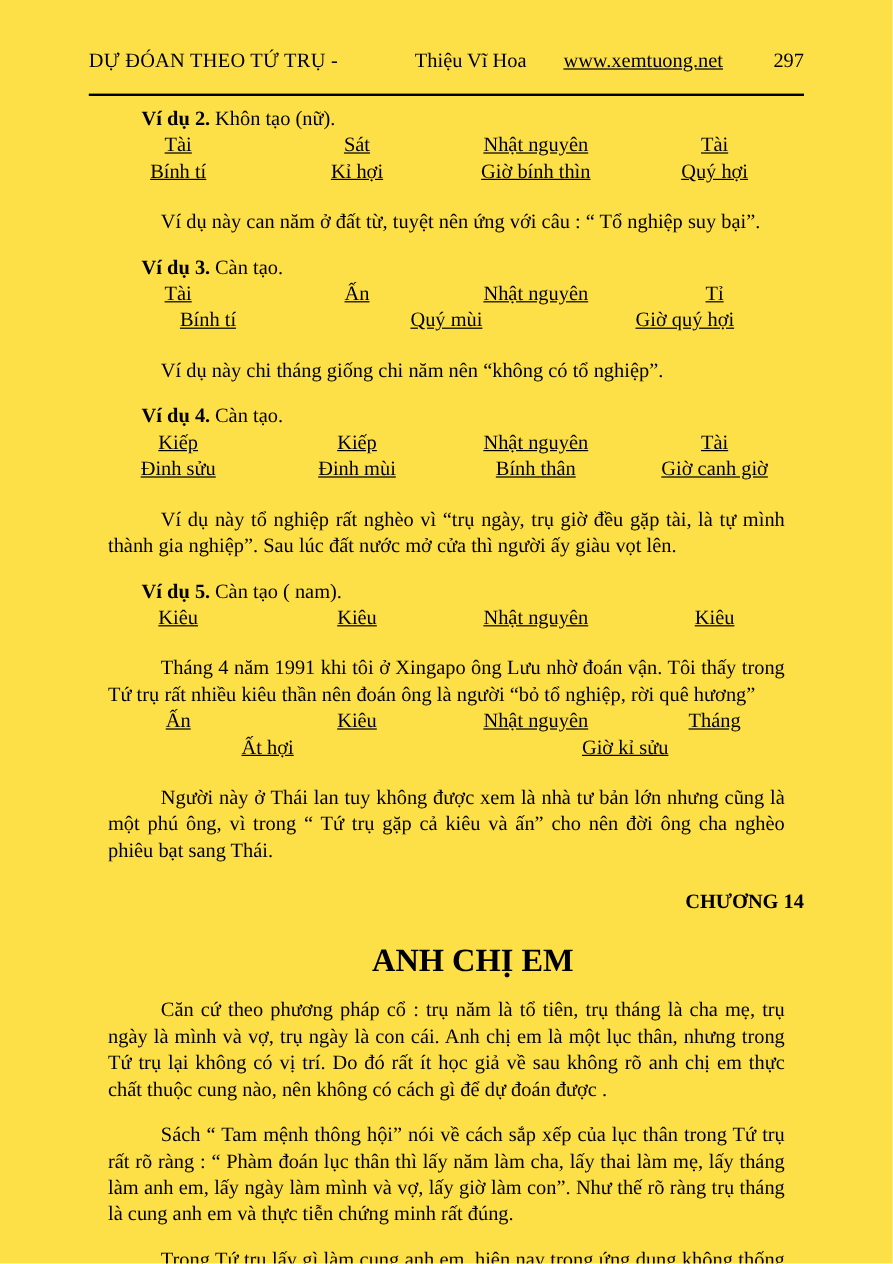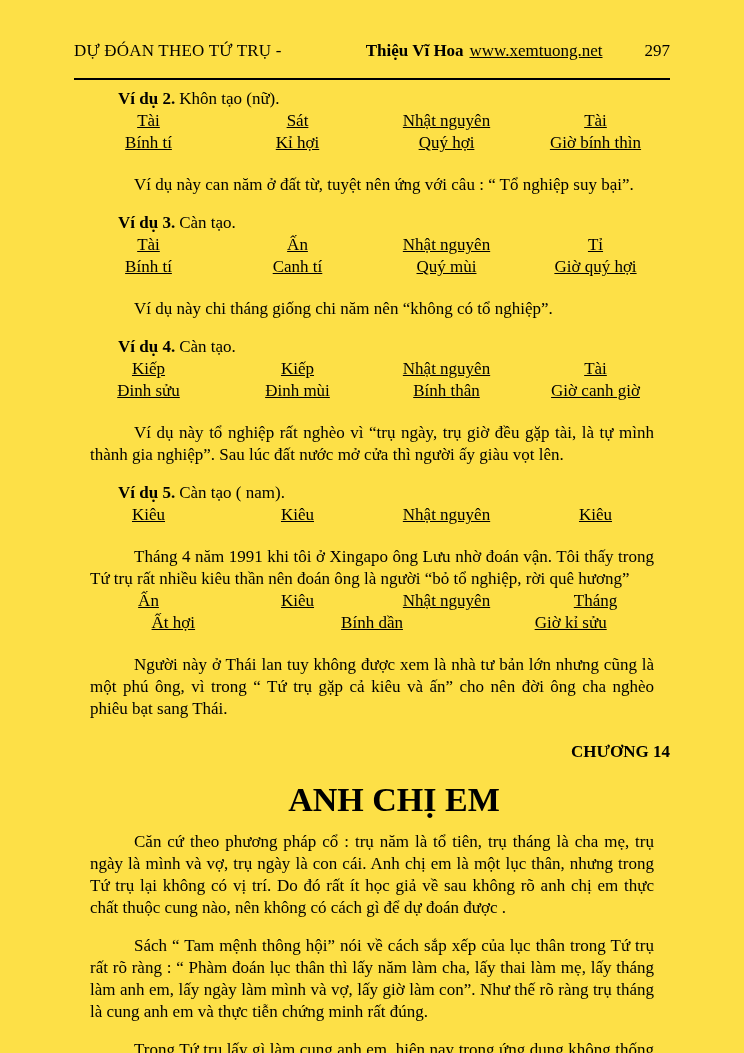--- a/index.html
+++ b/index.html
@@ -10,40 +10,40 @@
     padding:40px 74px 0 74px;
     background:#fde047;
     color:#000000;
     font-family:"Liberation Serif","DejaVu Serif",serif;
     font-size:17px;
     line-height:22px;
   }
   
   .hdr{display:flex;align-items:baseline;white-space:nowrap;}
   .hdr-title{letter-spacing:.2px;}
-  .hdr-author{margin-left:84px;font-weight:bold;}
+  .hdr-author{margin-left:64px;}
   .hdr-site{margin-left:auto;text-decoration:underline;}
   .hdr-page{margin-left:42px;}
   .rule{border:0;border-top:2px solid #000;margin:16px 0 8px 0;}
 
   
   .exh{margin:0;text-indent:44px;}
   .exh .lbl{font-weight:bold;margin-right:4px;}
 
   
   .pillars{margin:0 0 20px 0;text-decoration:underline;}
   .prow{display:flex;}
   .pcell{flex:1 1 25%;text-align:center;}
 
   
   .par{margin:16px;text-indent:44px;text-align:justify;}
 
   
   .chap-num{margin:21px 0 22px 0;text-align:right;font-weight:bold;text-indent:0;}
-  .chap-title{margin:0 0 5px 0;text-align:center;font-weight:bold;font-size:34px;line-height:30px;}
+  .chap-title{margin:0 0 5px 0;text-align:center;font-weight:bold;font-size:27px;line-height:30px;}
 </style>
 </head>
 <body>
 
 <div class="page">
 
   <div class="hdr">
     <span class="hdr-title">DỰ ĐÓAN THEO TỨ TRỤ -</span>
     <span class="hdr-author">Thiệu Vĩ  Hoa</span>
     <span class="hdr-site">www.xemtuong.net</span>
@@ -55,37 +55,36 @@
   <div class="pillars">
     <div class="prow">
       <span class="pcell">Tài</span>
       <span class="pcell">Sát</span>
       <span class="pcell">Nhật nguyên</span>
       <span class="pcell">Tài</span>
     </div>
     <div class="prow">
       <span class="pcell">Bính tí</span>
       <span class="pcell">Kỉ hợi</span>
+      <span class="pcell">Giờ bính thìn</span>
       <span class="pcell">Quý hợi</span>
-      <span class="pcell">Giờ bính thìn</span>
     </div>
   </div>
   <p class="par">Ví dụ này can năm ở đất từ, tuyệt nên ứng với câu : “ Tổ nghiệp suy bại”.</p>
 
   <p class="exh"><span class="lbl">Ví dụ 3.</span><span>Càn tạo.</span></p>
   <div class="pillars">
     <div class="prow">
       <span class="pcell">Tài</span>
       <span class="pcell">Ấn</span>
       <span class="pcell">Nhật nguyên</span>
       <span class="pcell">Tỉ</span>
     </div>
     <div class="prow">
       <span class="pcell">Bính tí</span>
-      <span class="pcell">Canh tí</span>
       <span class="pcell">Quý mùi</span>
       <span class="pcell">Giờ quý hợi</span>
     </div>
   </div>
   <p class="par">Ví dụ này chi tháng giống chi năm nên “không có tổ nghiệp”.</p>
 
   <p class="exh"><span class="lbl">Ví dụ 4.</span><span>Càn tạo.</span></p>
   <div class="pillars">
     <div class="prow">
       <span class="pcell">Kiếp</span>
@@ -114,21 +113,20 @@
   <p class="par" style="margin-bottom:0;">Tháng 4 năm 1991 khi tôi ở Xingapo ông Lưu nhờ đoán vận. Tôi thấy trong Tứ trụ rất nhiều kiêu thần nên đoán ông là người “bỏ tổ nghiệp, rời quê hương”</p>
   <div class="pillars">
     <div class="prow">
       <span class="pcell">Ấn</span>
       <span class="pcell">Kiêu</span>
       <span class="pcell">Nhật nguyên</span>
       <span class="pcell">Tháng</span>
     </div>
     <div class="prow">
       <span class="pcell">Ất hợi</span>
-      <span class="pcell">Bính dần</span>
       <span class="pcell">Giờ kỉ sửu</span>
     </div>
   </div>
   <p class="par">Người này ở Thái lan tuy không được xem là nhà tư bản lớn nhưng cũng là  một phú ông, vì trong “ Tứ trụ gặp cả kiêu và ấn” cho nên đời ông cha nghèo phiêu bạt sang Thái.</p>
 
   <p class="par chap-num">CHƯƠNG 14</p>
   <p class="par chap-title">ANH CHỊ EM</p>
   <p class="par">Căn cứ theo phương pháp cổ : trụ năm là tổ tiên, trụ tháng là cha mẹ, trụ ngày là mình và vợ, trụ  ngày là con cái. Anh chị em là một lục thân, nhưng trong Tứ trụ lại không có vị trí. Do đó rất ít học giả về sau không rõ anh chị em thực chất thuộc cung nào, nên không có cách gì để dự đoán được .</p>
   <p class="par">Sách “ Tam mệnh thông hội” nói về cách sắp xếp của lục thân trong Tứ trụ rất rõ ràng : “ Phàm đoán lục thân thì lấy năm làm cha, lấy thai làm mẹ, lấy tháng làm anh em, lấy ngày làm mình và vợ, lấy giờ làm con”. Như thế rõ ràng trụ tháng là cung anh em và thực tiễn chứng minh rất đúng.</p>
   <p class="par">Trong Tứ trụ lấy gì làm cung anh em, hiện nay trong ứng dụng không thống nhất. Có người lấy thiên can địa chi của tháng sinh làm anh em, có người lấy ngang vai, kiếp tài, kình dương là anh em, có người lại lấy ấn làm anh em. Trong thực tế ứng dung, tôi lấy trụ thang làm cung anh chị em. Nhưng thiên can địa chi của tháng không nhất định là anh chị em cụ thể. Anh chị em ruột của chính mình là phải lấy ngang vai, kiếp tài, lộc, kình dương làm tiêu chí. Vì ngang vai, kiếp lộc, kình dương trong ngũ hành là cùng loại với nhau, lấy thiên can làm tỉ</p>

